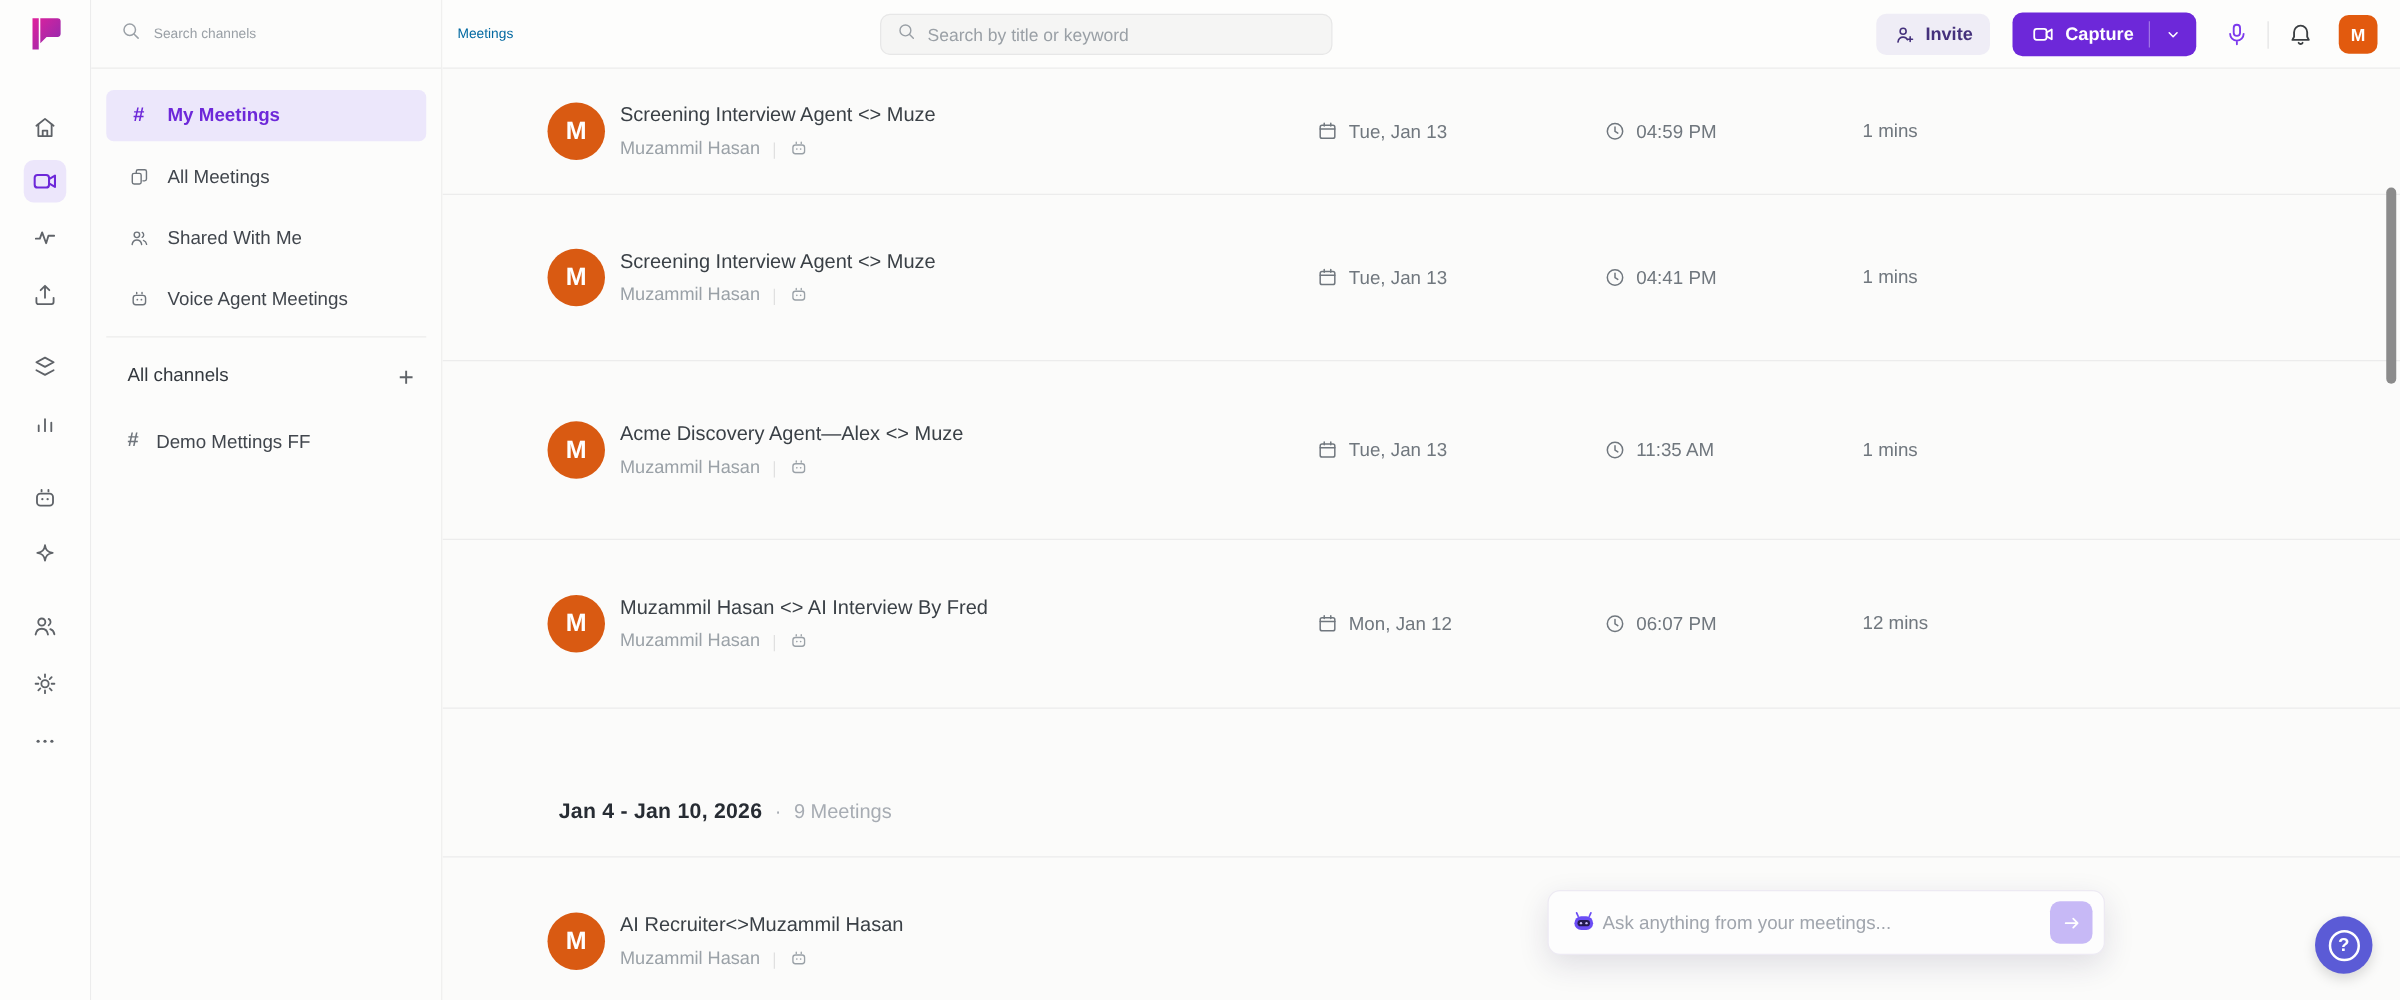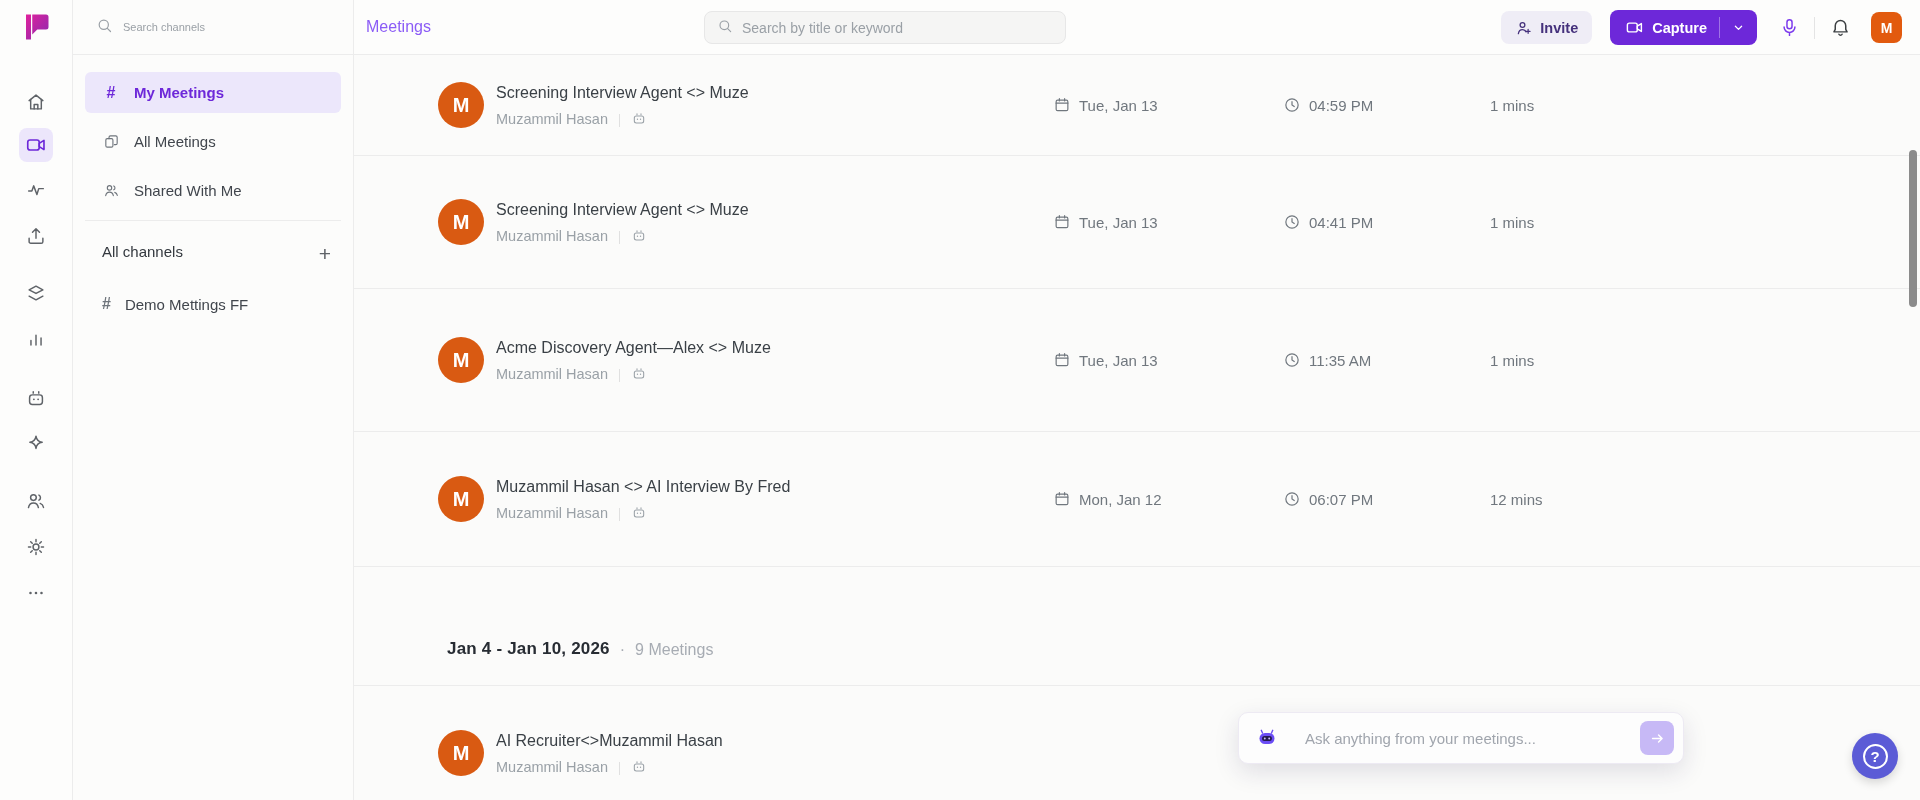--- a/index.html
+++ b/index.html
@@ -40,21 +40,21 @@
   .channels-head .ch-label { font-size:15px; color:#33383e; font-weight:500; }
   .channels-head .ch-plus { font-size:21px; color:#5f6368; font-weight:400; cursor:pointer; line-height:1; }
   .channel-item { margin:14px 12px 0 12px; height:38px; display:flex; align-items:center; gap:14px;
     padding-left:17px; border-radius:6px; color:#41464d; font-size:15px; cursor:pointer; }
   .channel-item .hash-g { font-size:16px; font-weight:600; color:#6f757c; }
 
   
   .main { flex:1; position:relative; height:800px; background:#fbfbfa; }
   .topbar { height:55px; border-bottom:1px solid #ececec; background:#fdfdfc; position:relative;
     display:flex; align-items:center; }
-  .page-title { margin-left:12px; font-size:16px; color:#8b5cf6; font-weight:500; }
+  .page-title { margin-left:12px; font-size:11px; color:#0369a1; font-weight:500; }
   .top-search { position:absolute; left:350px; top:11px; width:362px; height:33px;
     background:#f5f5f4; border:1px solid #e7e7e7; border-radius:8px;
     display:flex; align-items:center; gap:9px; padding-left:12px; color:#9aa0a6; }
   .top-search svg { width:16px; height:16px; flex:none; }
   .top-search input { border:none; outline:none; background:transparent; font-size:14px;
     color:#3c4043; width:300px; font-family:inherit; }
   .top-search input::placeholder { color:#9aa0a6; }
   .top-right { position:absolute; right:18px; top:0; height:55px; display:flex; align-items:center; }
   .invite-btn { height:33px; padding:0 14px; border:none; border-radius:8px; background:#efedf6;
     color:#45317c; font-size:14.5px; font-weight:600; display:flex; align-items:center; gap:7px;
@@ -100,21 +100,21 @@
     padding:0 0 26px 93px; }
   .week-range { font-size:17px; font-weight:700; color:#272c33; letter-spacing:.2px; }
   .week-dot { margin:0 10px; color:#a7acb3; font-size:16px; }
   .week-count { color:#a7acb3; font-size:16px; }
 
   
   .ask-bar { position:absolute; left:884px; top:712px; width:446px; height:52px; background:#fdfdfd;
     border:1px solid #edeaf3; border-radius:10px; box-shadow:0 8px 24px rgba(40,30,80,.13);
     display:flex; align-items:center; padding:0 9px 0 16px; z-index:5; }
   .ask-bar .bot { width:24px; height:24px; flex:none; }
-  .ask-bar input { flex:1; border:none; outline:none; background:transparent; margin-left:26px;
+  .ask-bar input { flex:1; border:none; outline:none; background:transparent; margin-left:3px;
     font-size:15px; color:#3c4043; font-family:inherit; }
   .ask-bar input::placeholder { color:#a0a5ad; }
   .ask-send { width:34px; height:34px; border:none; border-radius:8px; background:#c7b9f6;
     color:#fff; display:grid; place-items:center; cursor:pointer; flex:none; }
   .ask-send svg { width:17px; height:17px; }
 
   
   .help-btn { position:absolute; right:22px; bottom:21px; width:46px; height:46px; border:none;
     border-radius:50%; background:#5b5bd6; cursor:pointer; display:grid; place-items:center; z-index:6;
     box-shadow:0 4px 10px rgba(0,0,0,.15); }
@@ -237,20 +237,31 @@
       <div class="side-item">
         <span class="s-ic">
           <svg viewBox="0 0 24 24" fill="none" stroke="currentColor" stroke-width="1.6" stroke-linecap="round">
               <circle cx="9.2" cy="8.3" r="3.1"></circle>
               <path d="M3.8 19.2c.6-3.3 2.7-5 5.4-5 2.7 0 4.8 1.7 5.4 5"></path>
               <path d="M15.2 5.6a3.1 3.1 0 0 1 0 5.5M16.6 14.6c2 .7 3.2 2.2 3.6 4.4"></path>
             </svg>
         </span>
         <span>Shared With Me</span>
       </div>
+      <div class="side-item">
+        <span class="s-ic">
+          <svg viewBox="0 0 24 24" fill="none" stroke="currentColor" stroke-width="1.6" stroke-linecap="round">
+              <rect x="5" y="7.5" width="14" height="10.5" rx="3"></rect>
+              <path d="M9 4.2v1.4M15 4.2v1.4"></path>
+              <circle cx="9.7" cy="12.4" r="1" fill="currentColor" stroke="none"></circle>
+              <circle cx="14.3" cy="12.4" r="1" fill="currentColor" stroke="none"></circle>
+            </svg>
+        </span>
+        <span>Voice Agent Meetings</span>
+      </div>
       <div class="side-divider"></div>
     </nav>
     <div class="channels-head">
       <span class="ch-label">All channels</span>
       <span class="ch-plus">+</span>
     </div>
     <div class="channel-item">
       <span class="hash-g">#</span>
       <span>Demo Mettings FF</span>
     </div>

